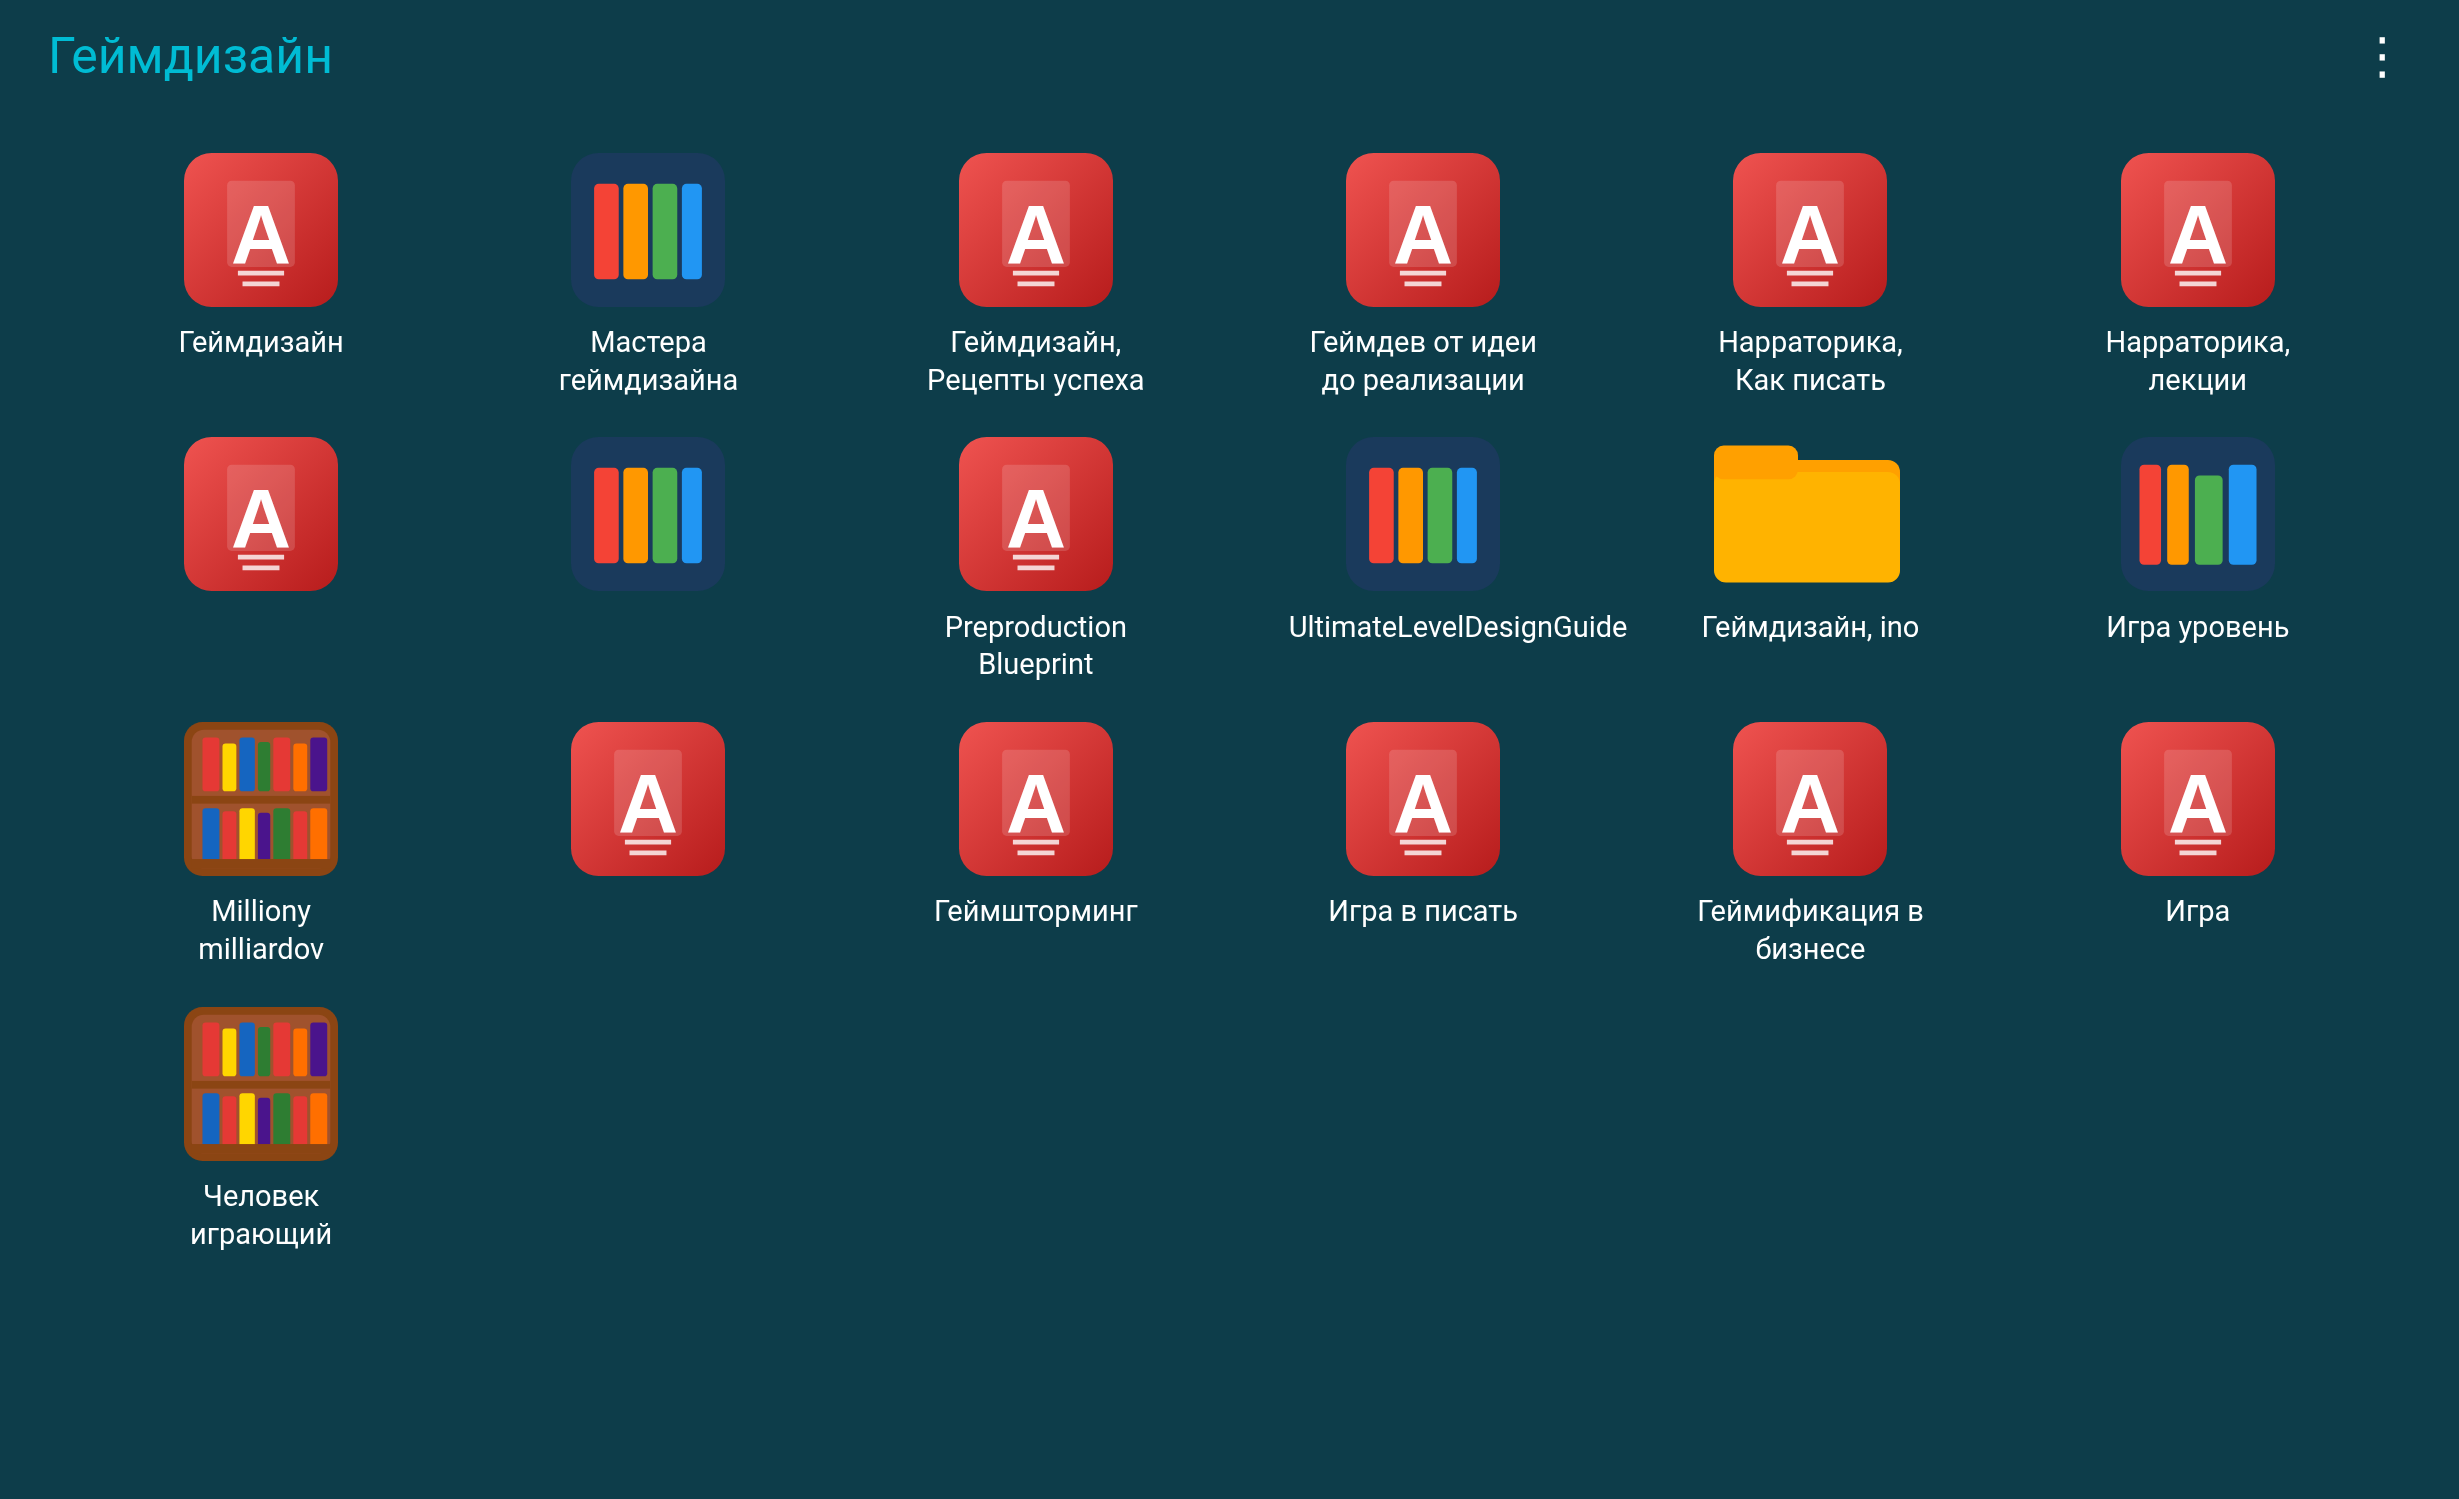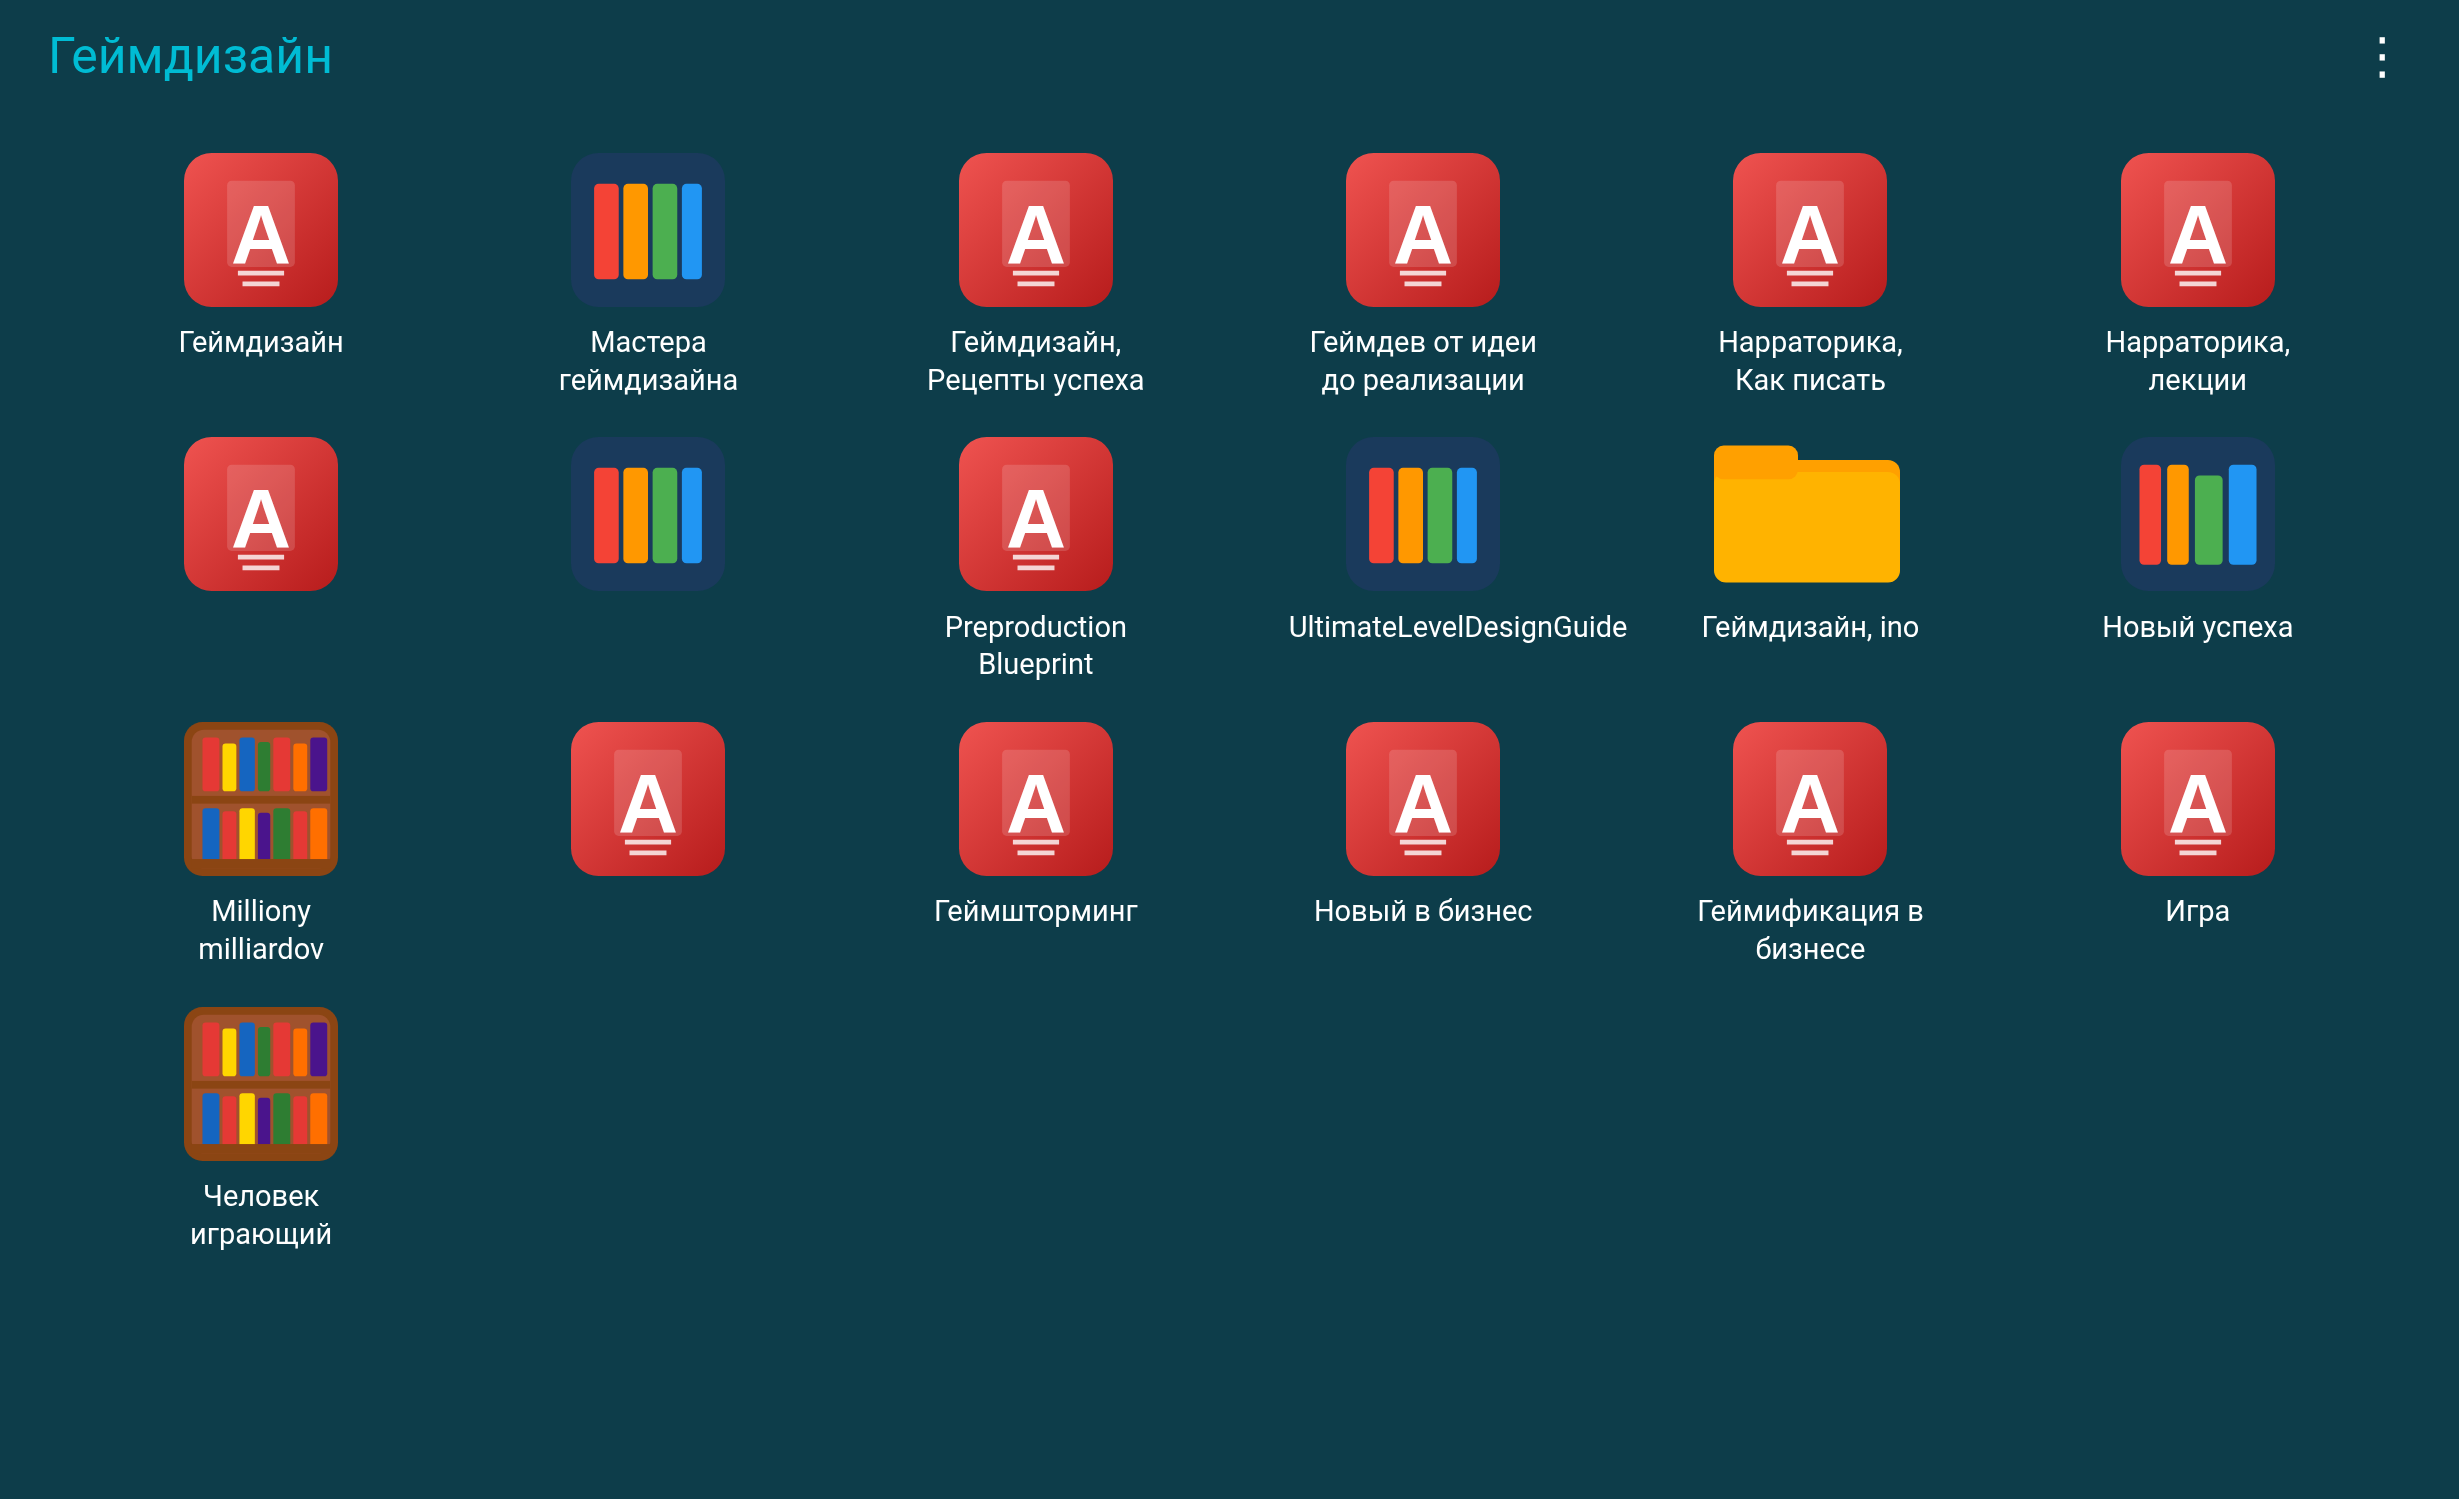--- a/index.html
+++ b/index.html
@@ -274,21 +274,21 @@
       <div class="icon-wrapper" style="width:154px;height:154px;background:transparent;">
         <svg viewBox="0 0 100 100" xmlns="http://www.w3.org/2000/svg">
     <rect width="100" height="100" rx="18" fill="#1a3a5c"></rect>
 
     <rect x="12" y="18" width="14" height="65" rx="3" fill="#f44336"></rect>
     <rect x="30" y="18" width="14" height="65" rx="3" fill="#ff9800"></rect>
     <rect x="48" y="25" width="18" height="58" rx="3" fill="#4caf50"></rect>
     <rect x="70" y="18" width="18" height="65" rx="3" fill="#2196f3"></rect>
   </svg>
       </div>
-      <span class="item-label">Новый успеха</span>
+      <span class="item-label">Игра уровень</span>
     </div>
     <div class="grid-item">
       <div class="icon-wrapper" style="background:transparent;">
         <svg viewBox="0 0 100 100" xmlns="http://www.w3.org/2000/svg">
     <rect width="100" height="100" rx="12" fill="#8B4513"></rect>
     <rect x="5" y="5" width="90" height="90" rx="8" fill="#A0522D"></rect>
 
     <rect x="5" y="48" width="90" height="5" fill="#8B4513"></rect>
 
     <rect x="12" y="10" width="11" height="35" rx="2" fill="#e53935"></rect>
@@ -365,21 +365,21 @@
     </defs>
 
     <rect x="28" y="18" width="44" height="56" rx="3" fill="white" opacity="0.15"></rect>
 
     <text x="50" y="72" text-anchor="middle" font-size="54" font-weight="bold" fill="white" font-family="Arial">A</text>
 
     <line x1="35" y1="78" x2="65" y2="78" stroke="white" stroke-width="3" opacity="0.8"></line>
     <line x1="38" y1="85" x2="62" y2="85" stroke="white" stroke-width="3" opacity="0.8"></line>
   </svg>
       </div>
-      <span class="item-label">Новый в бизнес</span>
+      <span class="item-label">Игра в писать</span>
     </div>
     <div class="grid-item">
       <div class="icon-wrapper" style="background:transparent;">
         <svg viewBox="0 0 100 100" xmlns="http://www.w3.org/2000/svg">
     <rect width="100" height="100" rx="18" fill="url(#redgrad)"></rect>
     <defs>
       <linearGradient id="redgrad" x1="0" y1="0" x2="1" y2="1">
         <stop offset="0%" stop-color="#ef5350"></stop>
         <stop offset="100%" stop-color="#b71c1c"></stop>
       </linearGradient>

